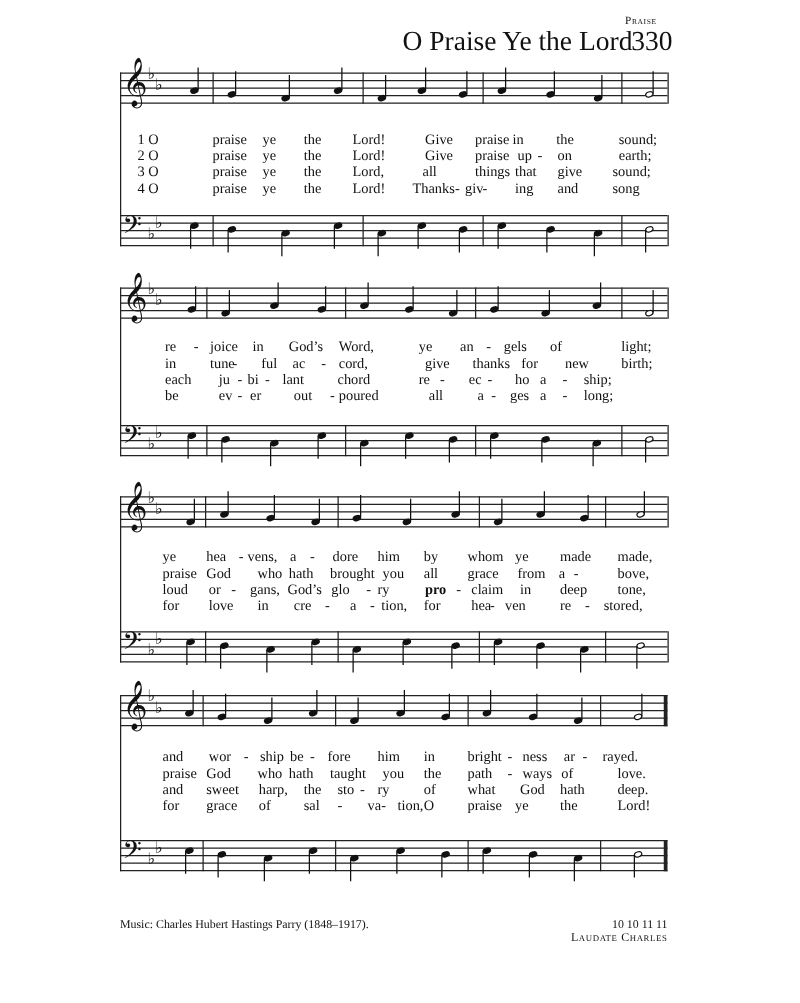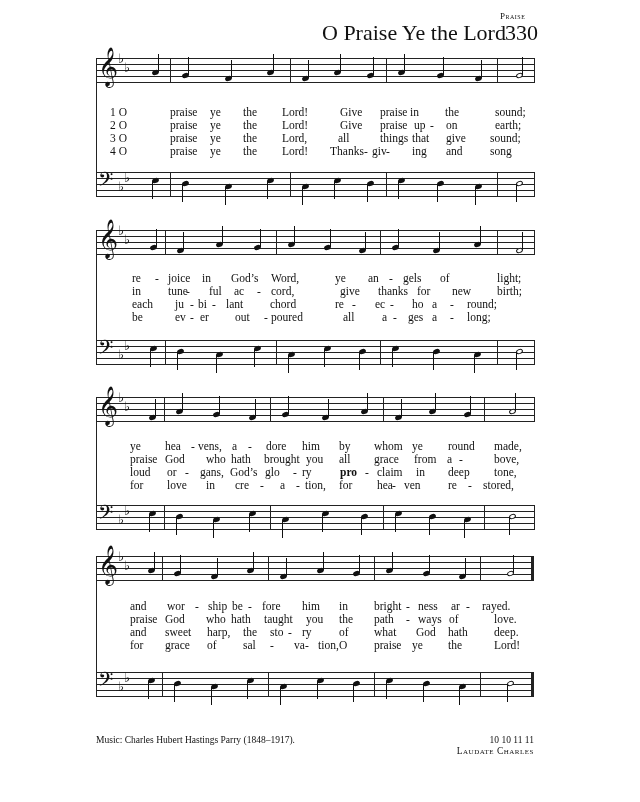--- a/index.html
+++ b/index.html
@@ -270,21 +270,21 @@
       <span style="left: 212px;">-</span>
       <span style="left: 226px;">lant</span>
       <span style="left: 270px;">chord</span>
       <span style="left: 335px;">re</span>
       <span style="left: 352px;">-</span>
       <span style="left: 375px;">ec</span>
       <span style="left: 390px;">-</span>
       <span style="left: 412px;">ho</span>
       <span style="left: 432px;">a</span>
       <span style="left: 450px;">-</span>
-      <span style="left: 467px;">round;</span>
+      <span style="left: 467px;">ship;</span>
     </div>
     <div class="lyric-row" style="top: 311px;">
       <span style="left: 132px;">be</span>
       <span style="left: 175px;">ev</span>
       <span style="left: 190px;">-</span>
       <span style="left: 200px;">er</span>
       <span style="left: 235px;">out</span>
       <span style="left: 264px;">-</span>
       <span style="left: 271px;">poured</span>
       <span style="left: 343px;">all</span>
@@ -376,21 +376,21 @@
       <span style="left: 165px;">hea</span>
       <span style="left: 191px;">-</span>
       <span style="left: 198px;">vens,</span>
       <span style="left: 232px;">a</span>
       <span style="left: 248px;">-</span>
       <span style="left: 266px;">dore</span>
       <span style="left: 302px;">him</span>
       <span style="left: 339px;">by</span>
       <span style="left: 374px;">whom</span>
       <span style="left: 412px;">ye</span>
-      <span style="left: 448px;">round</span>
+      <span style="left: 448px;">made</span>
       <span style="left: 494px;">made,</span>
     </div>
     <div class="lyric-row" style="top: 453px;">
       <span style="left: 130px;">praise</span>
       <span style="left: 165px;">God</span>
       <span style="left: 206px;">who</span>
       <span style="left: 231px;">hath</span>
       <span style="left: 264px;">brought</span>
       <span style="left: 306px;">you</span>
       <span style="left: 339px;">all</span>

